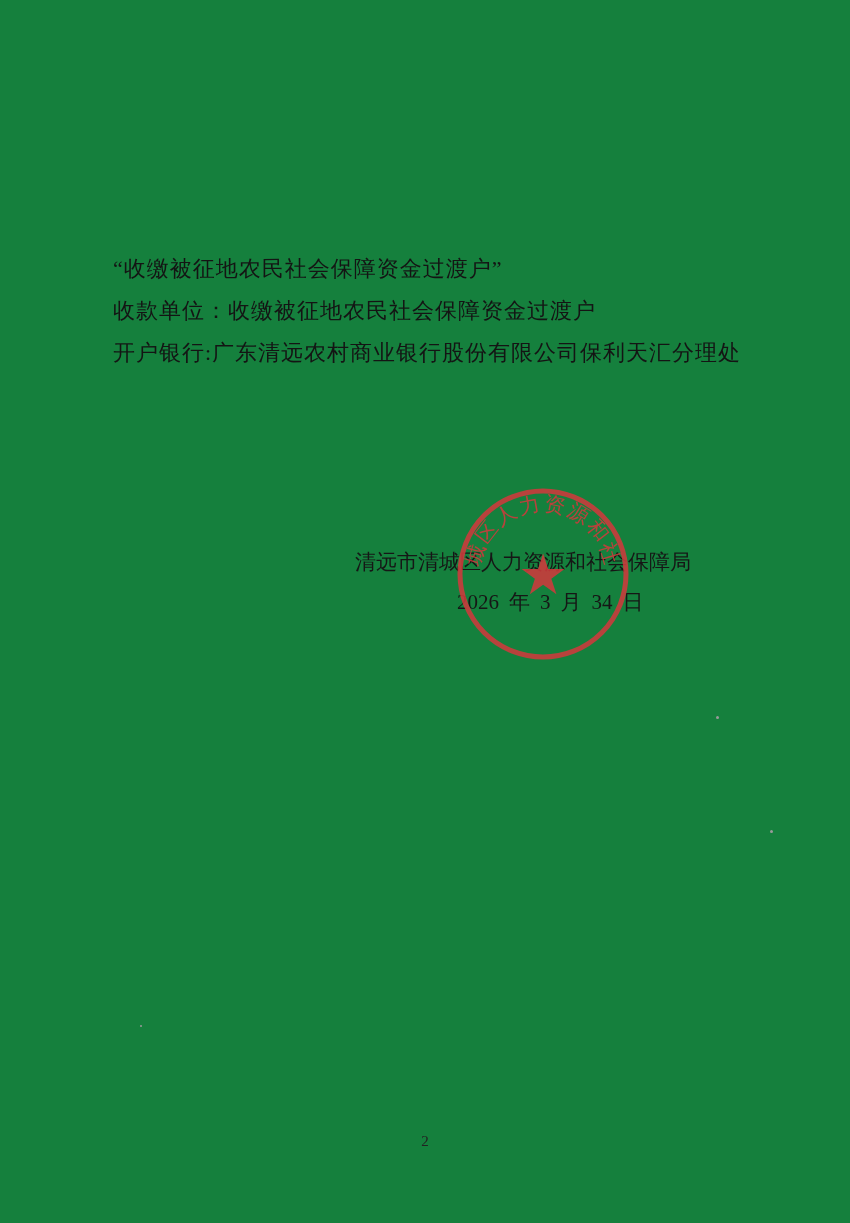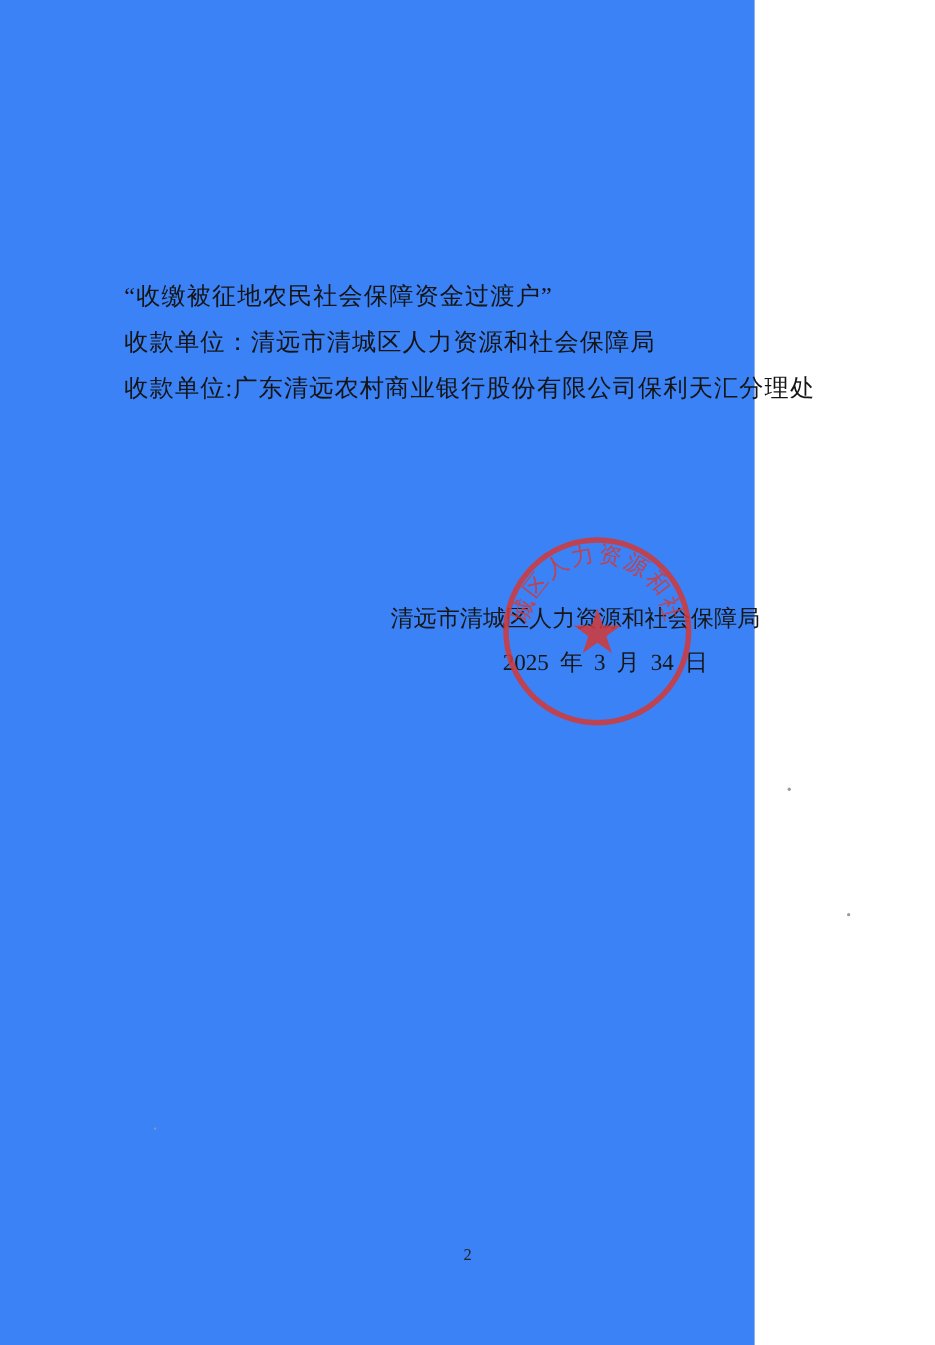--- a/index.html
+++ b/index.html
@@ -13,23 +13,23 @@
     font-family: "Liberation Serif", "DejaVu Serif", serif;
     color: #111111;
     position: relative;
     overflow: hidden;
   }
 
   .page {
     position: absolute;
     left: 0;
     top: 0;
-    width: 686px;
+    width: 850px;
     height: 1223px;
-    background: #3b82f6;
+    background: #15803d;
   }
 
   
   .doc-body {
     position: absolute;
     left: 113px;
     top: 248px;
     width: 680px;
   }
 
@@ -105,28 +105,28 @@
     border-radius: 50%;
   }
 </style>
 </head>
 <body>
 
 <div class="page">
 
   <div class="doc-body">
     <div class="doc-line">“收缴被征地农民社会保障资金过渡户”</div>
-    <div class="doc-line">收款单位：清远市清城区人力资源和社会保障局</div>
-    <div class="doc-line">收款单位:广东清远农村商业银行股份有限公司保利天汇分理处</div>
+    <div class="doc-line">收款单位：收缴被征地农民社会保障资金过渡户</div>
+    <div class="doc-line">开户银行:广东清远农村商业银行股份有限公司保利天汇分理处</div>
   </div>
 
   <div class="sign-block">
     <div class="sign-org">清远市清城区人力资源和社会保障局</div>
     <div class="sign-date">
-      <span>2025</span><span class="d-sep">年</span><span>3</span><span class="d-sep">月</span><span>34</span><span class="d-sep">日</span>
+      <span>2026</span><span class="d-sep">年</span><span>3</span><span class="d-sep">月</span><span>34</span><span class="d-sep">日</span>
     </div>
   </div>
 
   <div class="seal">
     <svg viewBox="0 0 176 176" xmlns="http://www.w3.org/2000/svg">
       <defs>
         <path id="sealArcTop" d="M 25,88 A 63,63 0 0 1 151,88"></path>
       </defs>
       <circle cx="88" cy="88" r="83" fill="none" stroke="#cf3a3c" stroke-width="5"></circle>
       <text font-size="21" fill="#cf3a3c" font-family="'Liberation Serif', serif" letter-spacing="2">

